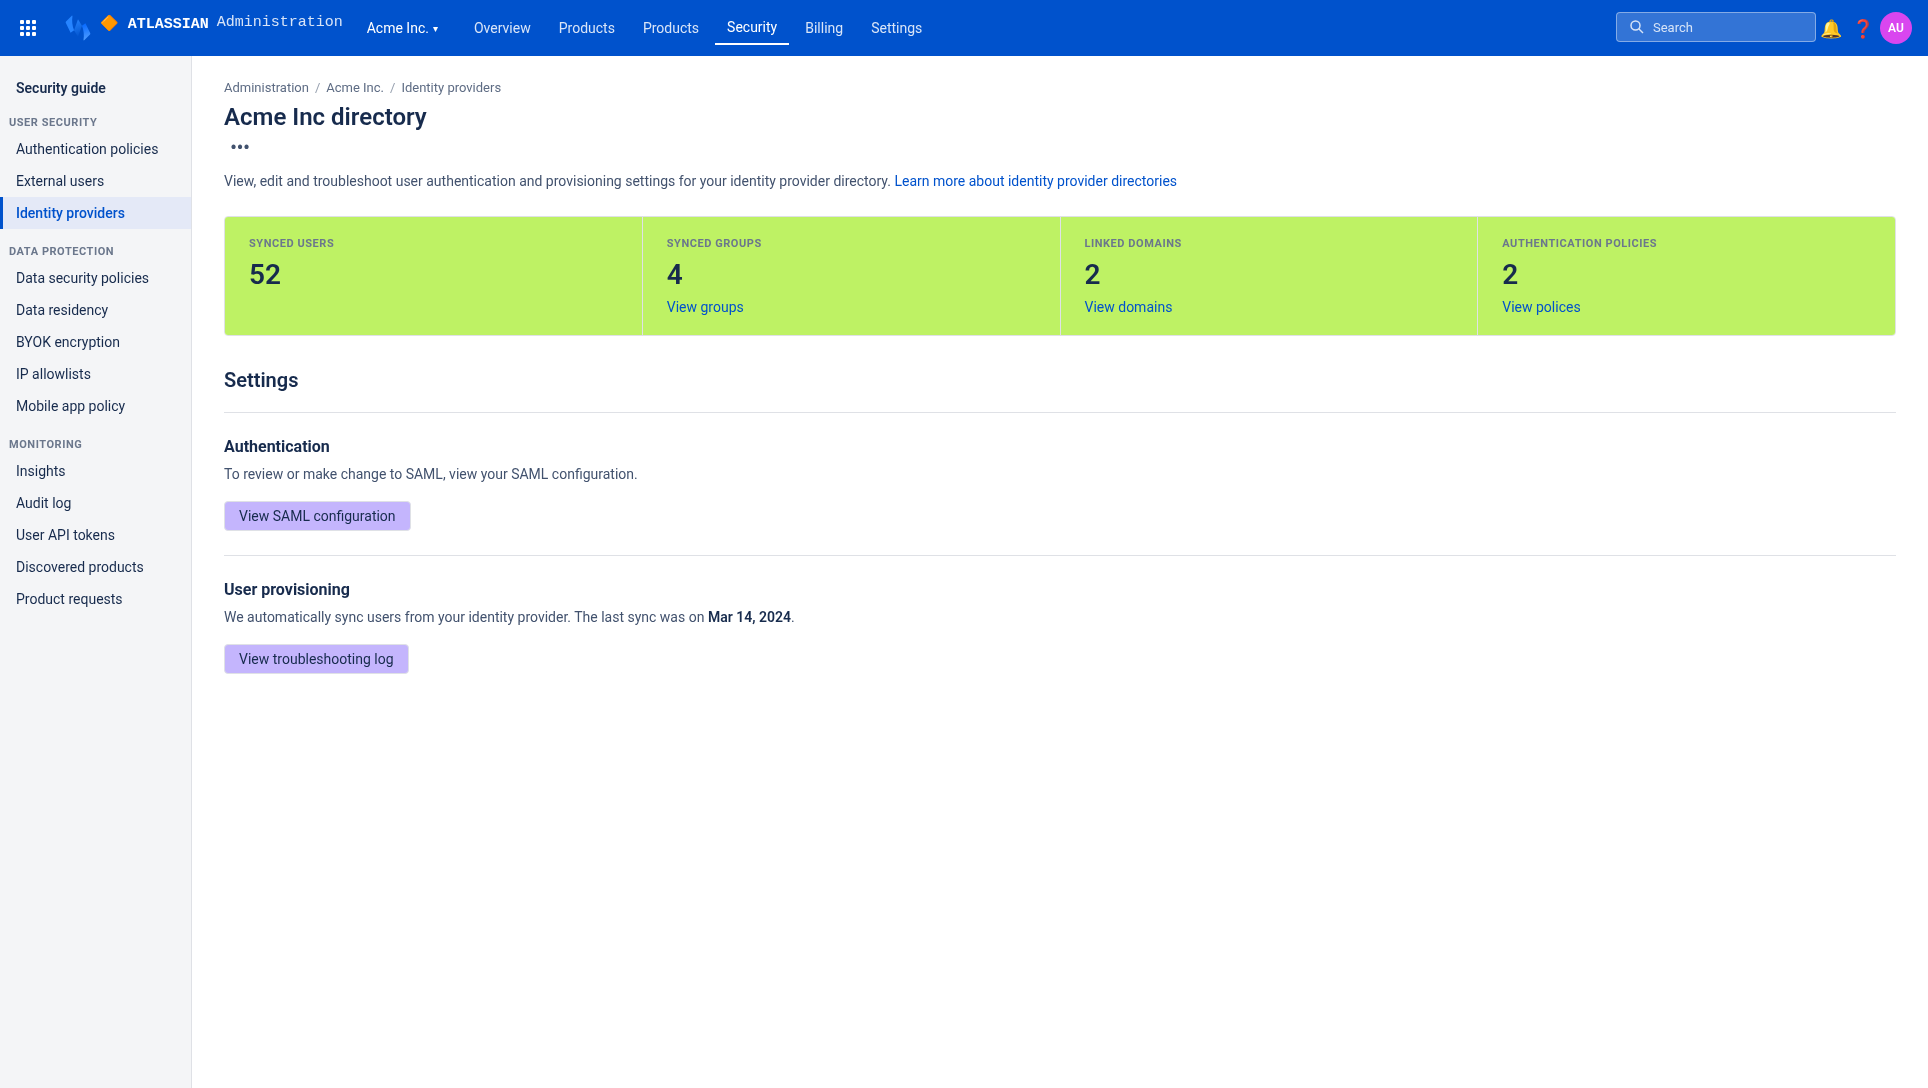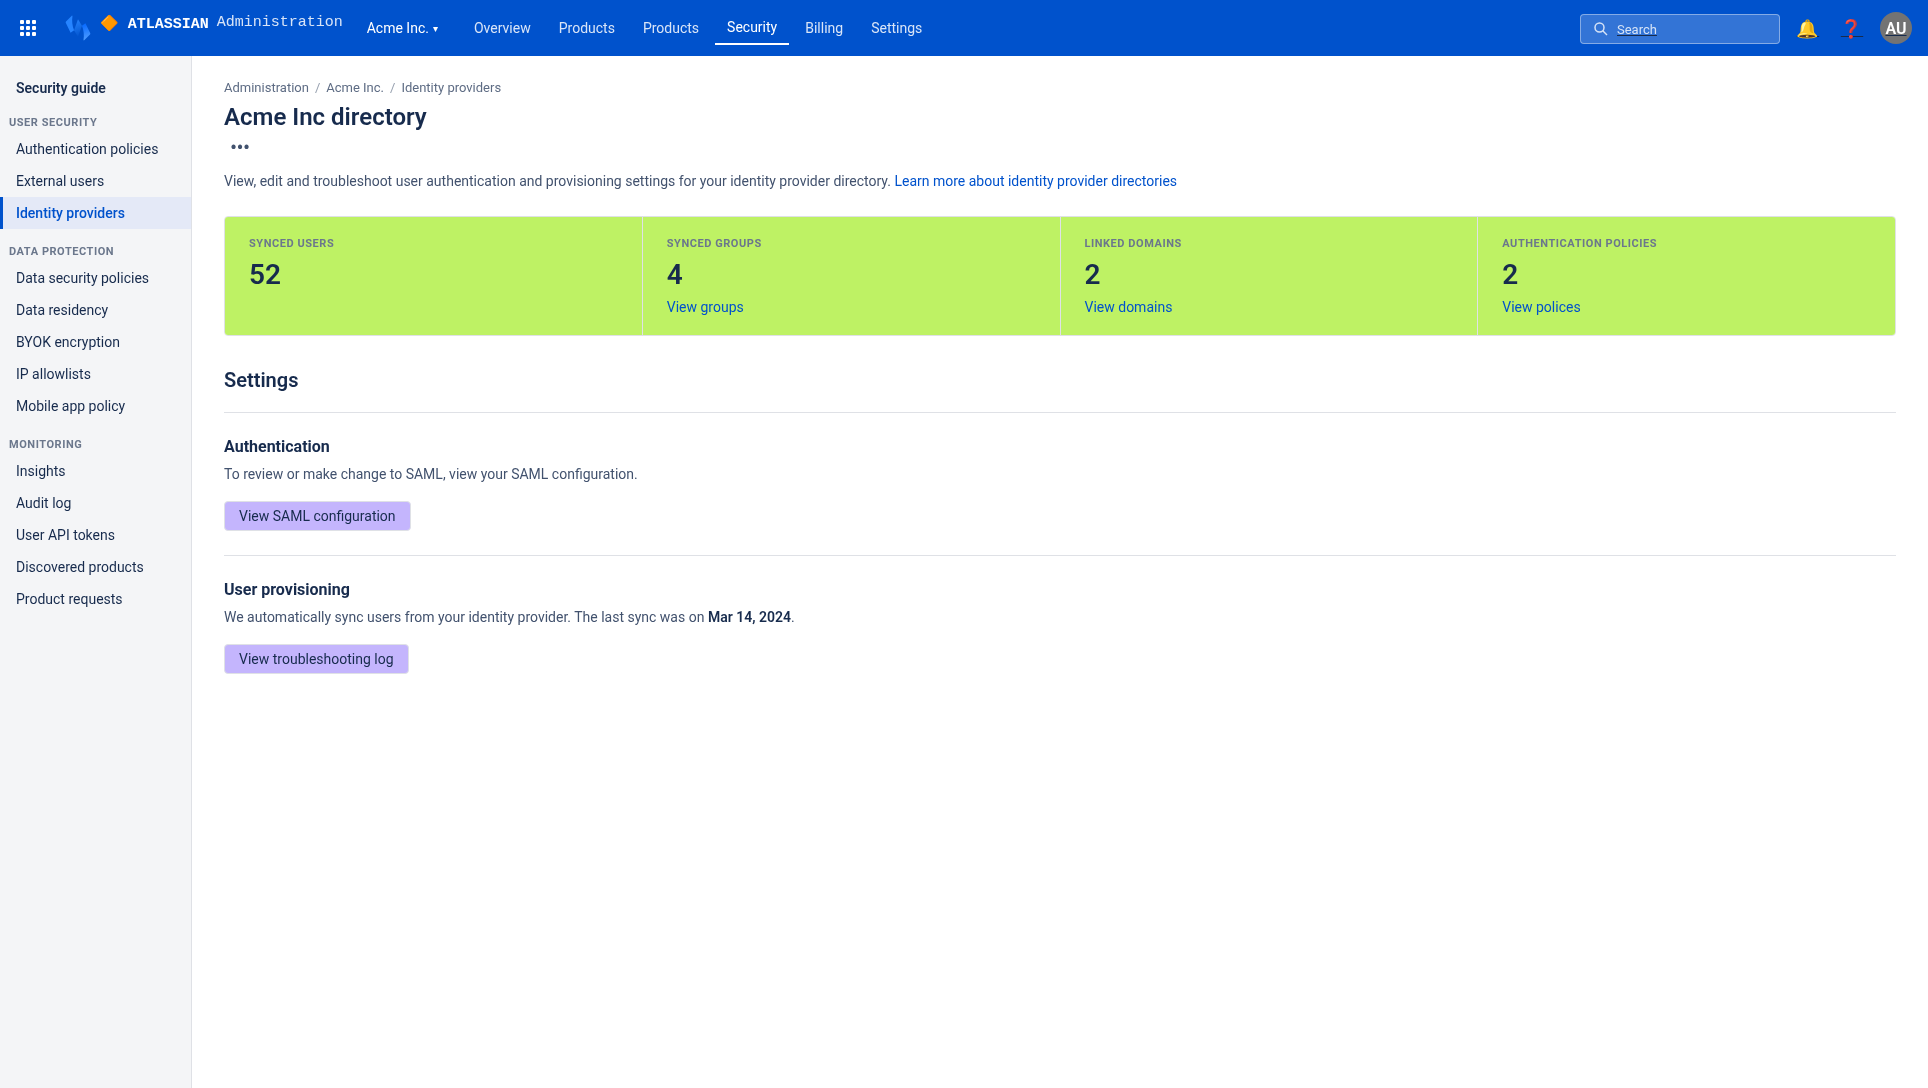--- a/index.html
+++ b/index.html
@@ -11,26 +11,26 @@
       background: #0052cc; padding: 0 16px; gap: 24px;
       position: fixed; top: 0; left: 0; right: 0; z-index: 100;
     }
     .topnav-logo { display: flex; align-items: flex-start; gap: 8px; color: #fff; font-weight: 700; font-size: 15px; white-space: nowrap; font-family: Liberation Mono, monospace; }
     .topnav-logo-icon { width: 28px; height: 28px; }
     .topnav-org { color: #fff; font-size: 14px; display: flex; align-items: center; gap: 4px; cursor: pointer; }
     .topnav-org .chevron { font-size: 10px; }
     .topnav-links { display: flex; align-items: center; gap: 4px; flex: 1; }
     .topnav-link { color: rgba(255,255,255,0.85); padding: 8px 12px; border-radius: 4px; cursor: pointer; font-size: 14px; text-decoration: none; }
     .topnav-link.active { color: #fff; border-bottom: 2px solid #fff; border-radius: 0; }
-    .topnav-right { display: flex; align-items: flex-end; gap: 12px; margin-left: auto; text-decoration: underline; }
+    .topnav-right { display: flex; align-items: flex-start; gap: 0; margin-left: auto; }
     .search-box { display: flex; align-items: center; background: rgba(255,255,255,0.2); border: 1px solid rgba(255,255,255,0.4); border-radius: 4px; padding: 6px 12px; gap: 8px; cursor: text; min-width: 200px; }
     .search-box span { color: rgba(255,255,255,0.8); font-size: 13px; }
     .search-icon-svg { width: 16px; height: 16px; fill: rgba(255,255,255,0.8); }
     .topnav-icon-btn { width: 32px; height: 32px; border-radius: 50%; display: flex; align-items: center; justify-content: center; cursor: pointer; color: #fff; font-size: 18px; }
-    .avatar { width: 32px; height: 32px; border-radius: 50%; background: #737373; display: flex; align-items: center; justify-content: center; color: #fff; font-size: 16px; font-weight: 600; cursor: pointer; }
+    .avatar { width: 32px; height: 32px; border-radius: 50%; background: #d946ef; display: flex; align-items: center; justify-content: center; color: #fff; font-size: 12px; font-weight: 600; cursor: pointer; }
 
     
     .layout { display: flex; margin-top: 56px; min-height: calc(100vh - 56px); border-radius: 23px; }
 
     
     .sidebar { width: 192px; min-width: 192px; background: #f4f5f7; border-right: 1px solid #dfe1e6; padding: 16px 0; flex-shrink: 0; }
     .sidebar-title { font-size: 14px; font-weight: 600; color: #172b4d; padding: 8px 16px 4px; cursor: pointer; }
     .sidebar-section-label { font-size: 11px; font-weight: 700; color: #6b778c; text-transform: uppercase; letter-spacing: 0.05em; padding: 16px 9px 4px; }
     .sidebar-item { padding: 8px 16px; cursor: pointer; color: #172b4d; font-size: 14px; border-radius: 0; display: block; }
     .sidebar-item.active { color: #0052cc; background: #e4e9f7; font-weight: 500; border-left: 3px solid #0052cc; padding-left: 13px; }

